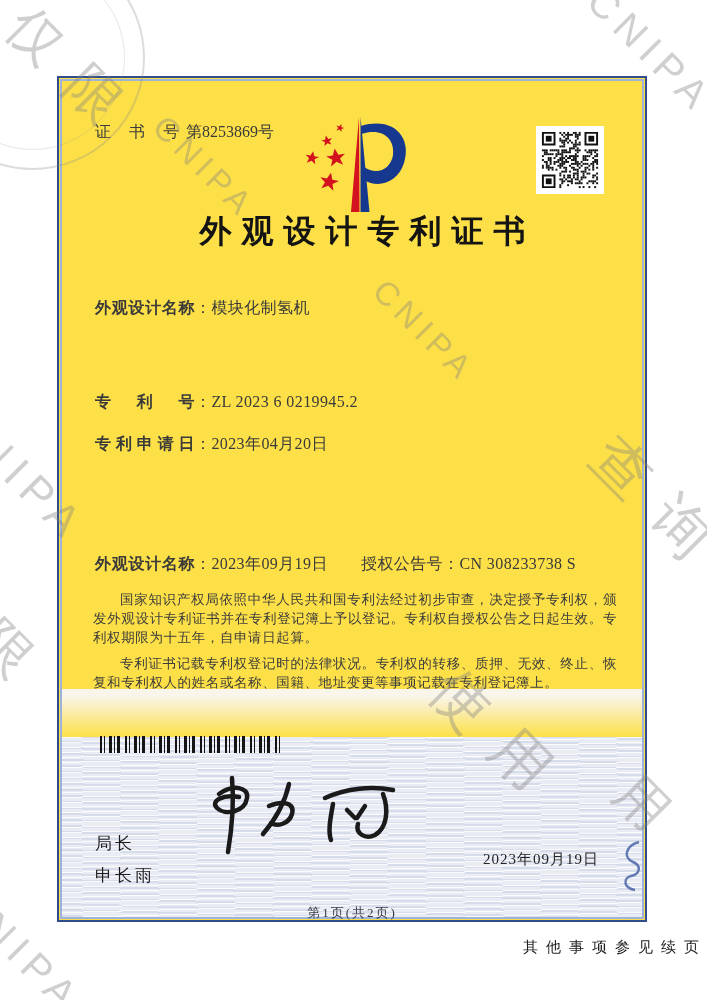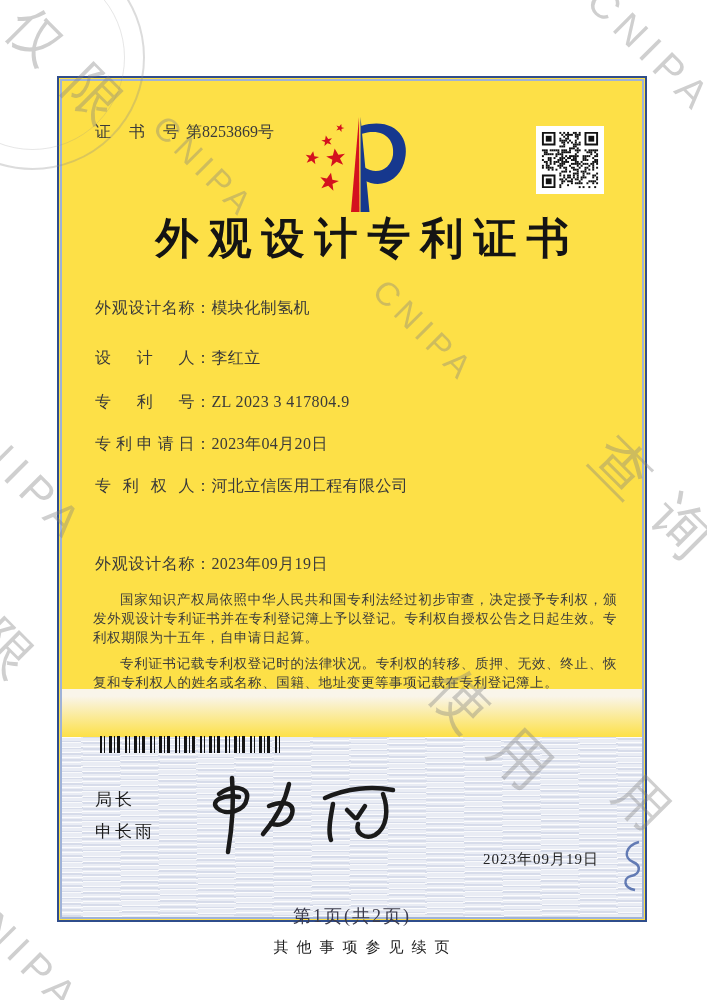--- a/index.html
+++ b/index.html
@@ -33,54 +33,54 @@
     pointer-events:none;
   }
   
   .certno { position:absolute; left:36px; top:44px; font-size:16px; color:#3a3a3a; }
   .certno .lab { letter-spacing:7px; }
   .logo { position:absolute; left:240px; top:36px; width:130px; height:102px; }
   .qr { position:absolute; left:477px; top:48px; width:68px; height:68px; background:#fff; padding:4px; }
   .qr svg { width:100%; height:100%; display:block; }
   .title {
     position:absolute; left:0; right:0; top:132px; text-align:center;
-    font-size:43px; font-weight:bold; letter-spacing:10px; color:#141414;
+    font-size:32px; font-weight:bold; letter-spacing:10px; color:#141414;
     text-indent:10px;
     padding-left:21px;
   }
   
   .frow { position:absolute; left:36px; right:24px; font-size:16px; color:#3a3a3a; letter-spacing:.4px; white-space:nowrap; }
-  .flabel { display:inline-block; width:100px; text-align:justify; text-align-last:justify; vertical-align:top; }
+  .flabel { display:inline-block; width:100px; text-align:justify; text-align-last:justify; vertical-align:top;font-weight:bold; }
   .fval { color:#3a3a3a;font-family:Liberation Serif, serif; }
   .fgroup2 { position:absolute; left:266px; top:0; }
   
   .para {
     position:absolute; left:34px; width:524px; font-size:13.5px; line-height:19px;
     letter-spacing:.6px; color:#3c3c3c; text-align:justify; text-indent:2em;
   }
   
   .barcode {
     position:absolute; left:41px; top:658px; width:183px; height:17px;
     background:
       repeating-linear-gradient(90deg,
         #141414 0 2px, transparent 2px 4px,
         #141414 4px 5px, transparent 5px 9px,
         #141414 9px 12px, transparent 12px 14px,
         #141414 14px 15px, transparent 15px 17px,
         #141414 17px 20px, transparent 20px 25px);
   }
   
-  .signer { position:absolute; left:36px; font-size:17px; letter-spacing:3px; color:#1d1d1d; }
+  .signer { position:absolute; left:36px; font-size:17px; letter-spacing:3px; color:#1d1d1d;margin-top:44px; }
   .sig-svg { position:absolute; left:138px; top:694px; width:210px; height:86px; }
   .issue-date { position:absolute; right:46px; top:772px; font-size:15px; color:#242424; letter-spacing:1px; }
-  .page-note { position:absolute; left:0; right:0; top:826px; text-align:center; font-size:18px; letter-spacing:2px; color:#3b3b4b;border-radius:6px; }
+  .page-note { position:absolute; left:0; right:0; top:826px; text-align:center; font-size:13px; letter-spacing:2px; color:#3b3b4b;border-radius:6px; }
   .flourish { position:absolute; right:2px; top:762px; width:24px; height:52px; }
   
   .cont-note {
-    position:absolute; left:16px; right:0; top:938px; text-align:center;
+    position:absolute; left:16px; right:0; top:938px; text-align:right;
     font-size:15px; letter-spacing:8px; color:#1c1c1c; z-index:2; text-indent:8px;
   }
   
   .wm-layer { position:absolute; inset:0; z-index:5; pointer-events:none; overflow:hidden; }
   .wm {
     position:absolute; font-family:"Liberation Sans","DejaVu Sans",sans-serif;
     color:rgba(128,128,128,.38); transform-origin:left top; white-space:nowrap;
   }
   .wm-circle {
     position:absolute; left:-80px; top:-55px; width:225px; height:225px;
@@ -425,34 +425,31 @@
             <rect x="27" y="28" width="1" height="1"></rect>
           </g>
       </svg>
     </div>
 
     <div class="title">外观设计专利证书</div>
 
     <div class="frow" style="top:220px">
       <span class="flabel">外观设计名称</span><span>：</span><span class="fval">模块化制氢机</span>
     </div>
-    <div class="frow" style="top:270px">
-      <span class="flabel">设计人</span><span>：</span><span class="fval">李红立</span>
-    </div>
     <div class="frow" style="top:314px">
-      <span class="flabel">专利号</span><span>：</span><span class="fval">ZL 2023 3 417804.9</span>
+      <span class="flabel">专利号</span><span>：</span><span class="fval">ZL 2023 6 0219945.2</span>
     </div>
     <div class="frow" style="top:356px">
       <span class="flabel">专利申请日</span><span>：</span><span class="fval">2023年04月20日</span>
     </div>
-    <div class="frow" style="top:398px">
-      <span class="flabel">专利权人</span><span>：</span><span class="fval">河北立信医用工程有限公司</span>
-    </div>
     <div class="frow" style="top:476px">
       <span class="flabel">外观设计名称</span><span>：</span><span class="fval">2023年09月19日</span>
+      <span class="fgroup2">
+        <span>授权公告号</span><span>：</span><span class="fval">CN 308233738 S</span>
+      </span>
     </div>
 
     <div class="para" style="top:576px">专利证书记载专利权登记时的法律状况。专利权的转移、质押、无效、终止、恢复和专利权人的姓名或名称、国籍、地址变更等事项记载在专利登记簿上。</div>
     <div class="para" style="top:512px">国家知识产权局依照中华人民共和国专利法经过初步审查，决定授予专利权，颁发外观设计专利证书并在专利登记簿上予以登记。专利权自授权公告之日起生效。专利权期限为十五年，自申请日起算。</div>
 
     <div class="barcode"></div>
 
     <div class="signer" style="top:710px">局长</div>
     <div class="signer" style="top:742px">申长雨</div>
 

